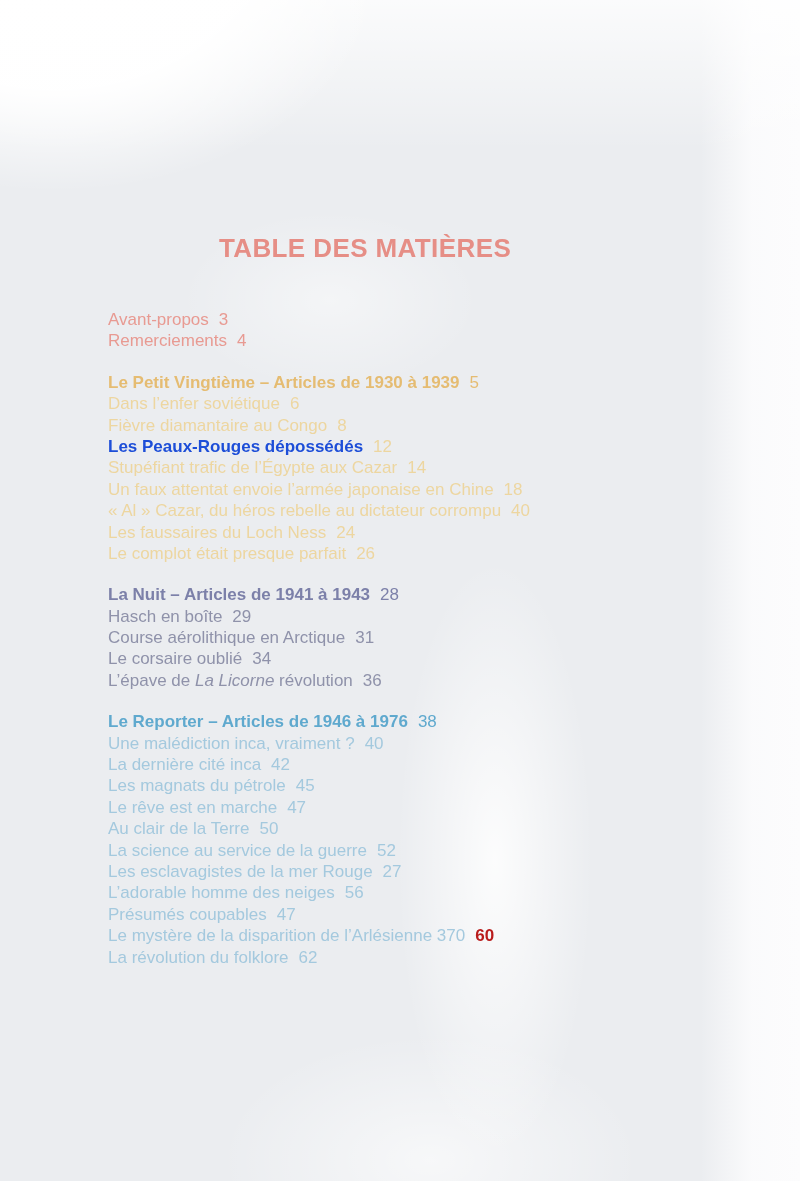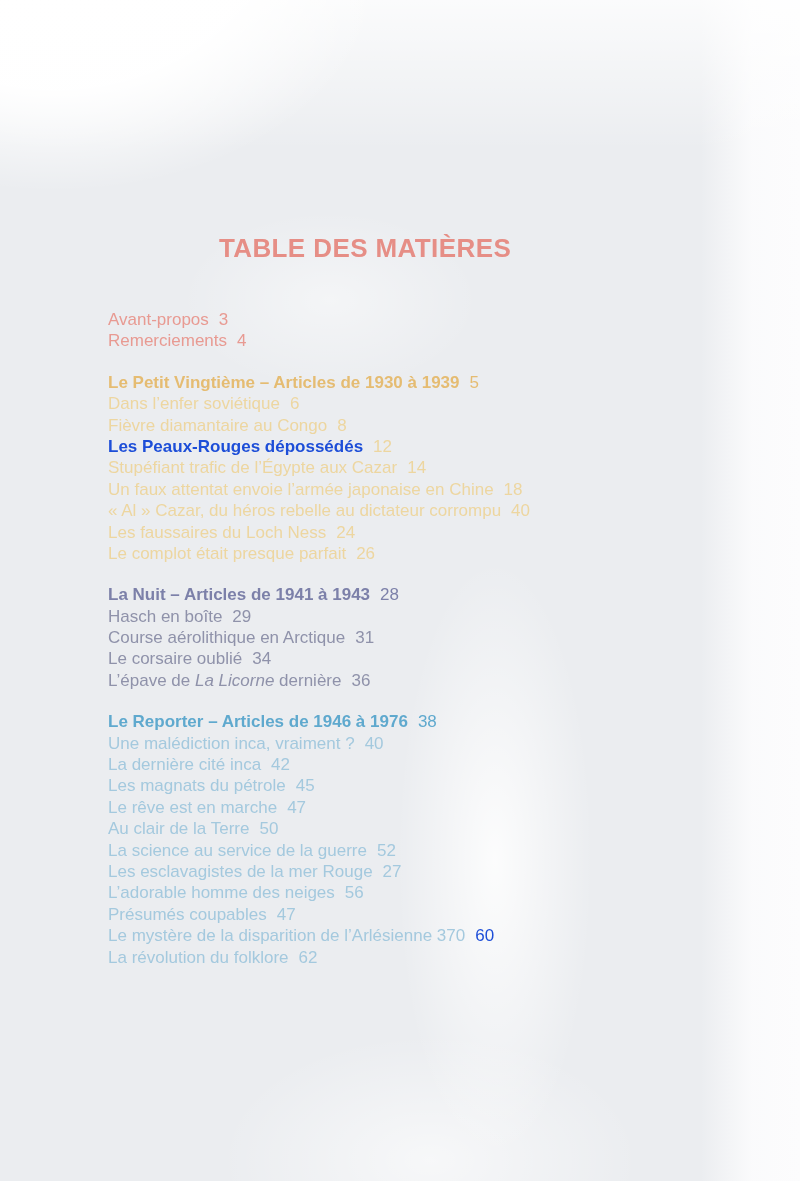--- a/index.html
+++ b/index.html
@@ -130,21 +130,21 @@
         </div>
         <div class="row">
           <span class="label" style="color: rgb(143, 146, 170);">Course aérolithique en Arctique</span>
           <span class="num" style="color: rgb(143, 146, 170);">31</span>
         </div>
         <div class="row">
           <span class="label" style="color: rgb(143, 146, 170);">Le corsaire oublié</span>
           <span class="num" style="color: rgb(143, 146, 170);">34</span>
         </div>
         <div class="row">
-          <span class="label" style="color: rgb(143, 146, 170);"><span>L’épave de </span><span class="seg-italic">La Licorne</span><span> dernière</span></span>
+          <span class="label" style="color: rgb(143, 146, 170);"><span>L’épave de </span><span class="seg-italic">La Licorne</span><span> révolution</span></span>
           <span class="num" style="color: rgb(143, 146, 170);">36</span>
         </div>
       </div>
       <div class="section">
         <div class="row header-row">
           <span class="label" style="color: rgb(95, 169, 206);">Le Reporter – Articles de 1946 à 1976</span>
           <span class="num" style="color: rgb(95, 169, 206);">38</span>
         </div>
         <div class="row">
           <span class="label" style="color: rgb(164, 201, 222);">Une malédiction inca, vraiment ?</span>
@@ -177,21 +177,21 @@
         <div class="row">
           <span class="label" style="color: rgb(164, 201, 222);">L’adorable homme des neiges</span>
           <span class="num" style="color: rgb(164, 201, 222);">56</span>
         </div>
         <div class="row">
           <span class="label" style="color: rgb(164, 201, 222);">Présumés coupables</span>
           <span class="num" style="color: rgb(164, 201, 222);">47</span>
         </div>
         <div class="row">
           <span class="label" style="color: rgb(164, 201, 222);">Le mystère de la disparition de l’Arlésienne 370</span>
-          <span class="num" style="color: #1d4ed8;">60</span>
+          <span class="num" style="color: #b91c1c; font-weight: bold;">60</span>
         </div>
         <div class="row">
           <span class="label" style="color: rgb(164, 201, 222);">La révolution du folklore</span>
           <span class="num" style="color: rgb(164, 201, 222);">62</span>
         </div>
       </div>
     </div>
 </div>
 
 </body></html>

